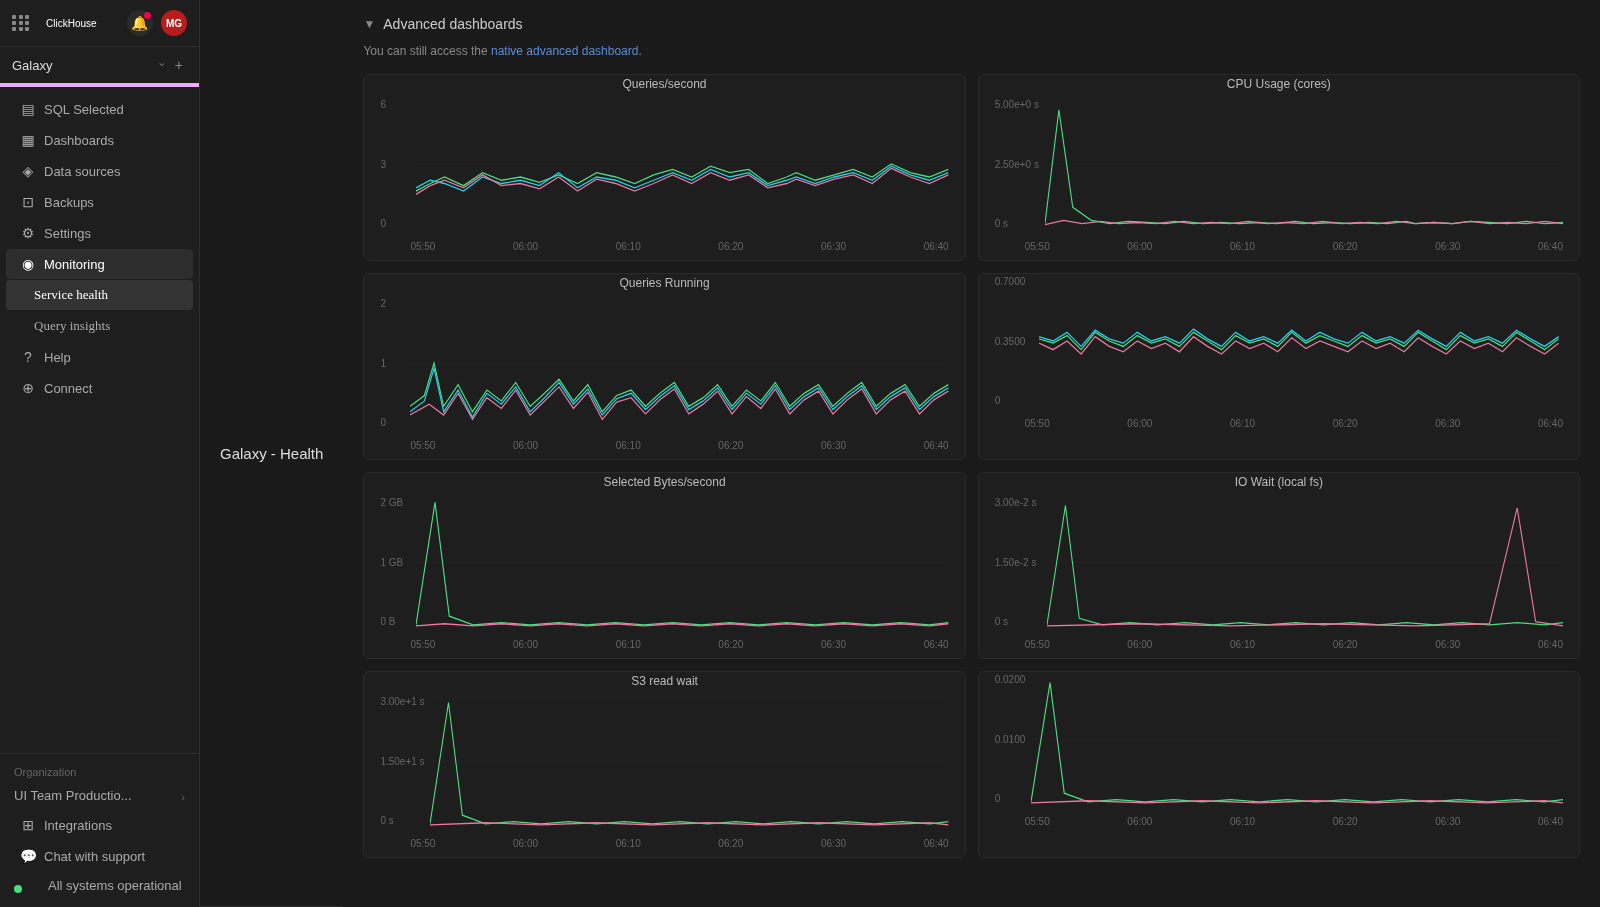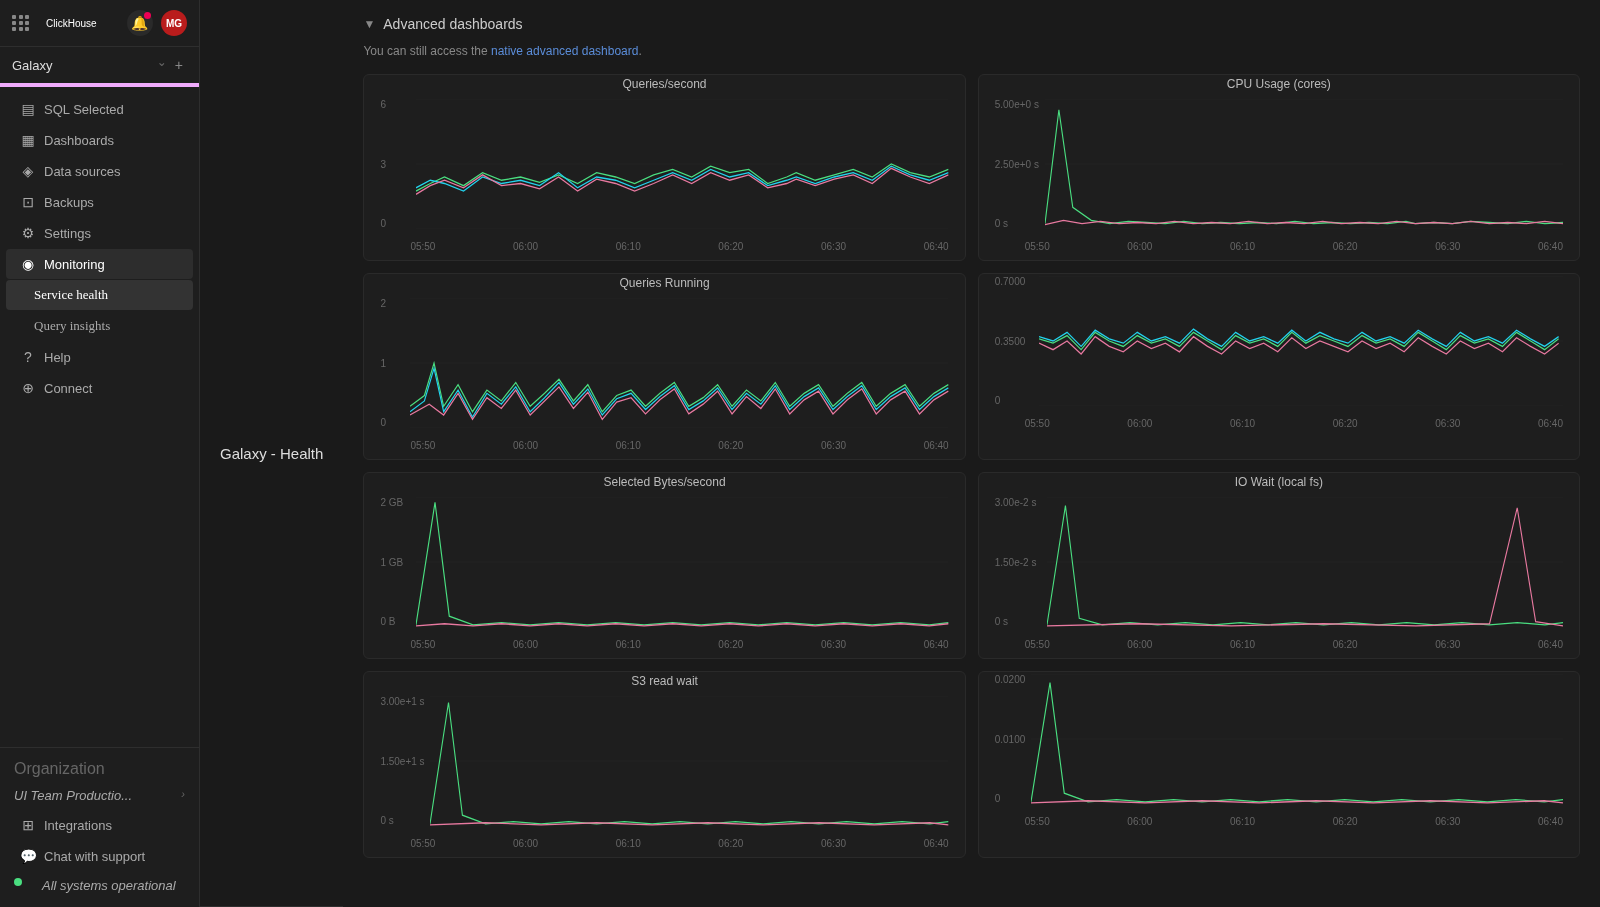--- a/index.html
+++ b/index.html
@@ -50,29 +50,28 @@
     }
     .nav-item.active { background: #2d2d2d; color: #fff; }
     .nav-item.sub { padding-left: 28px; font-family: Liberation Serif, serif; }
     .nav-item.sub.active { background: #333; color: #fff; }
     .nav-icon { font-size: 14px; width: 16px; text-align: center; }
 
     .sidebar-footer {
       border-top: 1px solid #2e2e2e;
       padding: 8px 0;
     }
-    .org-label { font-size: 16px; color: #666; padding: 4px 14px; }
+    .org-label { font-size: 11px; color: #666; padding: 4px 14px; }
     .org-item {
       display: flex;
-      align-items: flex-start;
-      gap: 20px;
+      align-items: flex-end;
+      gap: 26px;
       padding: 6px 14px;
       cursor: pointer;
       color: #aaa;
-      font-style: italic;
     }
     .status-dot { width: 8px; height: 8px; border-radius: 50%; background: #4ade80; display: inline-block; }
 
     
     #main {
       flex: 1;
       display: flex;
       flex-direction: row;
       height: 100vh;
       overflow: hidden;

